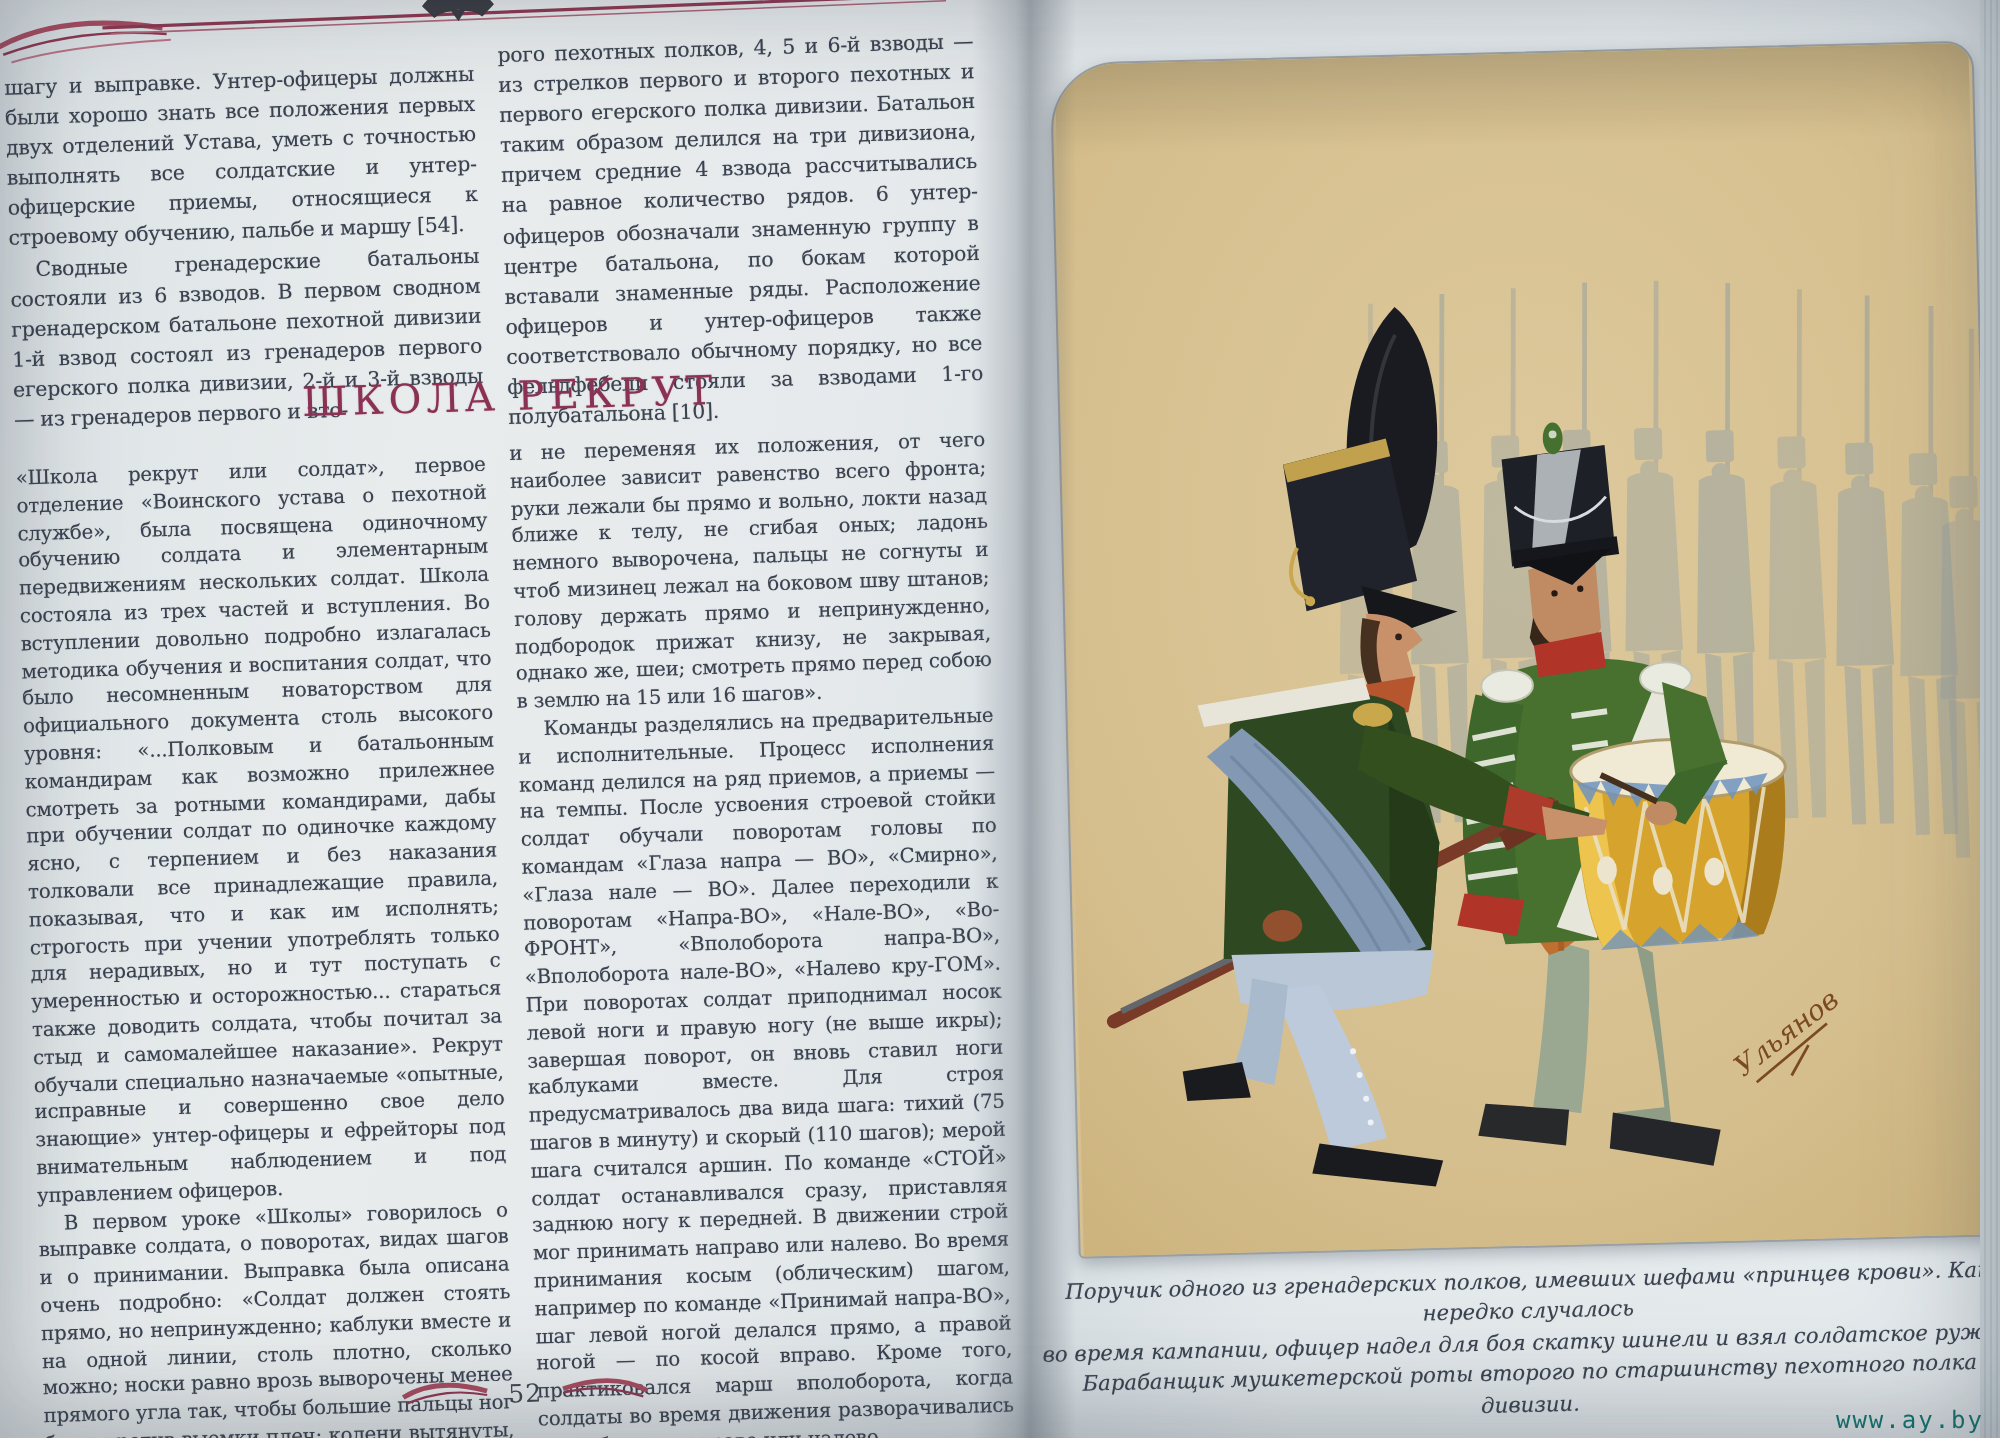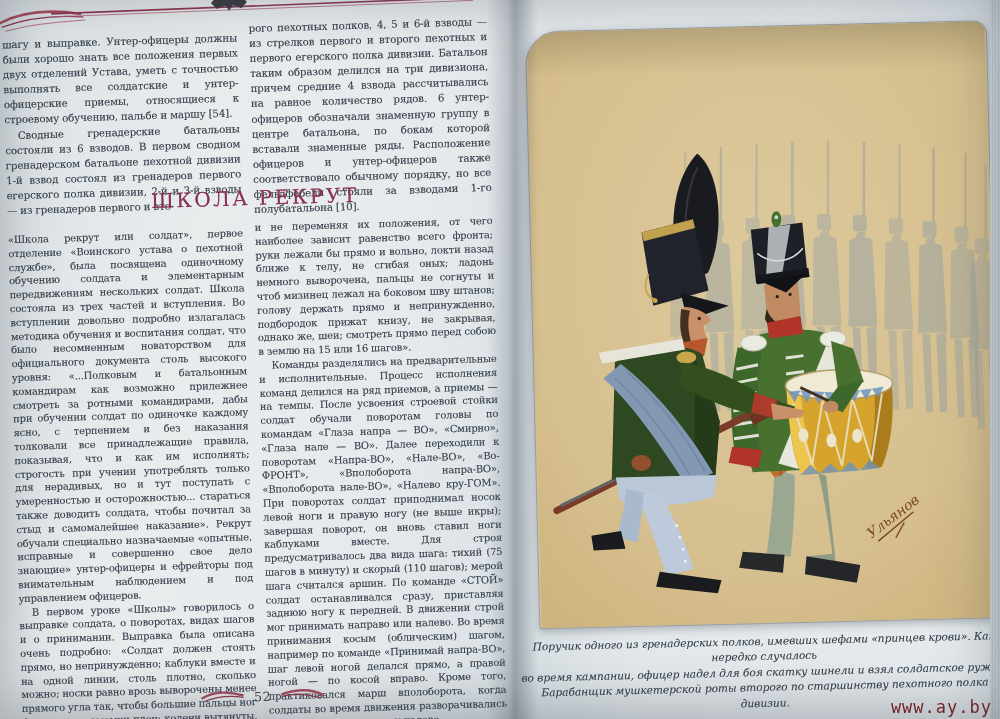--- a/index.html
+++ b/index.html
@@ -37,21 +37,21 @@
   .rp-inner{position:absolute;inset:0;transform:rotate(-1.4deg);transform-origin:50% 45%;}
   .plate{position:absolute;left:20px;top:26px;width:460px;height:596px;
     border:1px solid #9aa0a2;border-radius:34px 14px 3px 3px;overflow:hidden;
     box-shadow:0 3px 8px rgba(70,80,92,.35);background:#d7c091;}
   .plate svg{display:block;width:100%;height:100%;}
   .caption{position:absolute;left:0px;top:634px;width:488px;text-align:center;
     font-style:italic;font-size:10.6px;line-height:15.4px;color:#3a434f;
     text-shadow:0 0 .5px rgba(58,67,79,.4);}
   .watermark{position:absolute;right:8px;bottom:2px;
     font-family:"DejaVu Sans Mono","Liberation Mono",monospace;
-    font-size:17px;color:#7f1d1d;letter-spacing:1px;}
+    font-size:12px;color:#0f766e;letter-spacing:1px;}
 </style>
 </head>
 <body>
 
 <div class="photo">
 
   <div class="page-left">
     <div class="lp-inner">
 
       <svg class="ornament-top" width="492" height="30">

